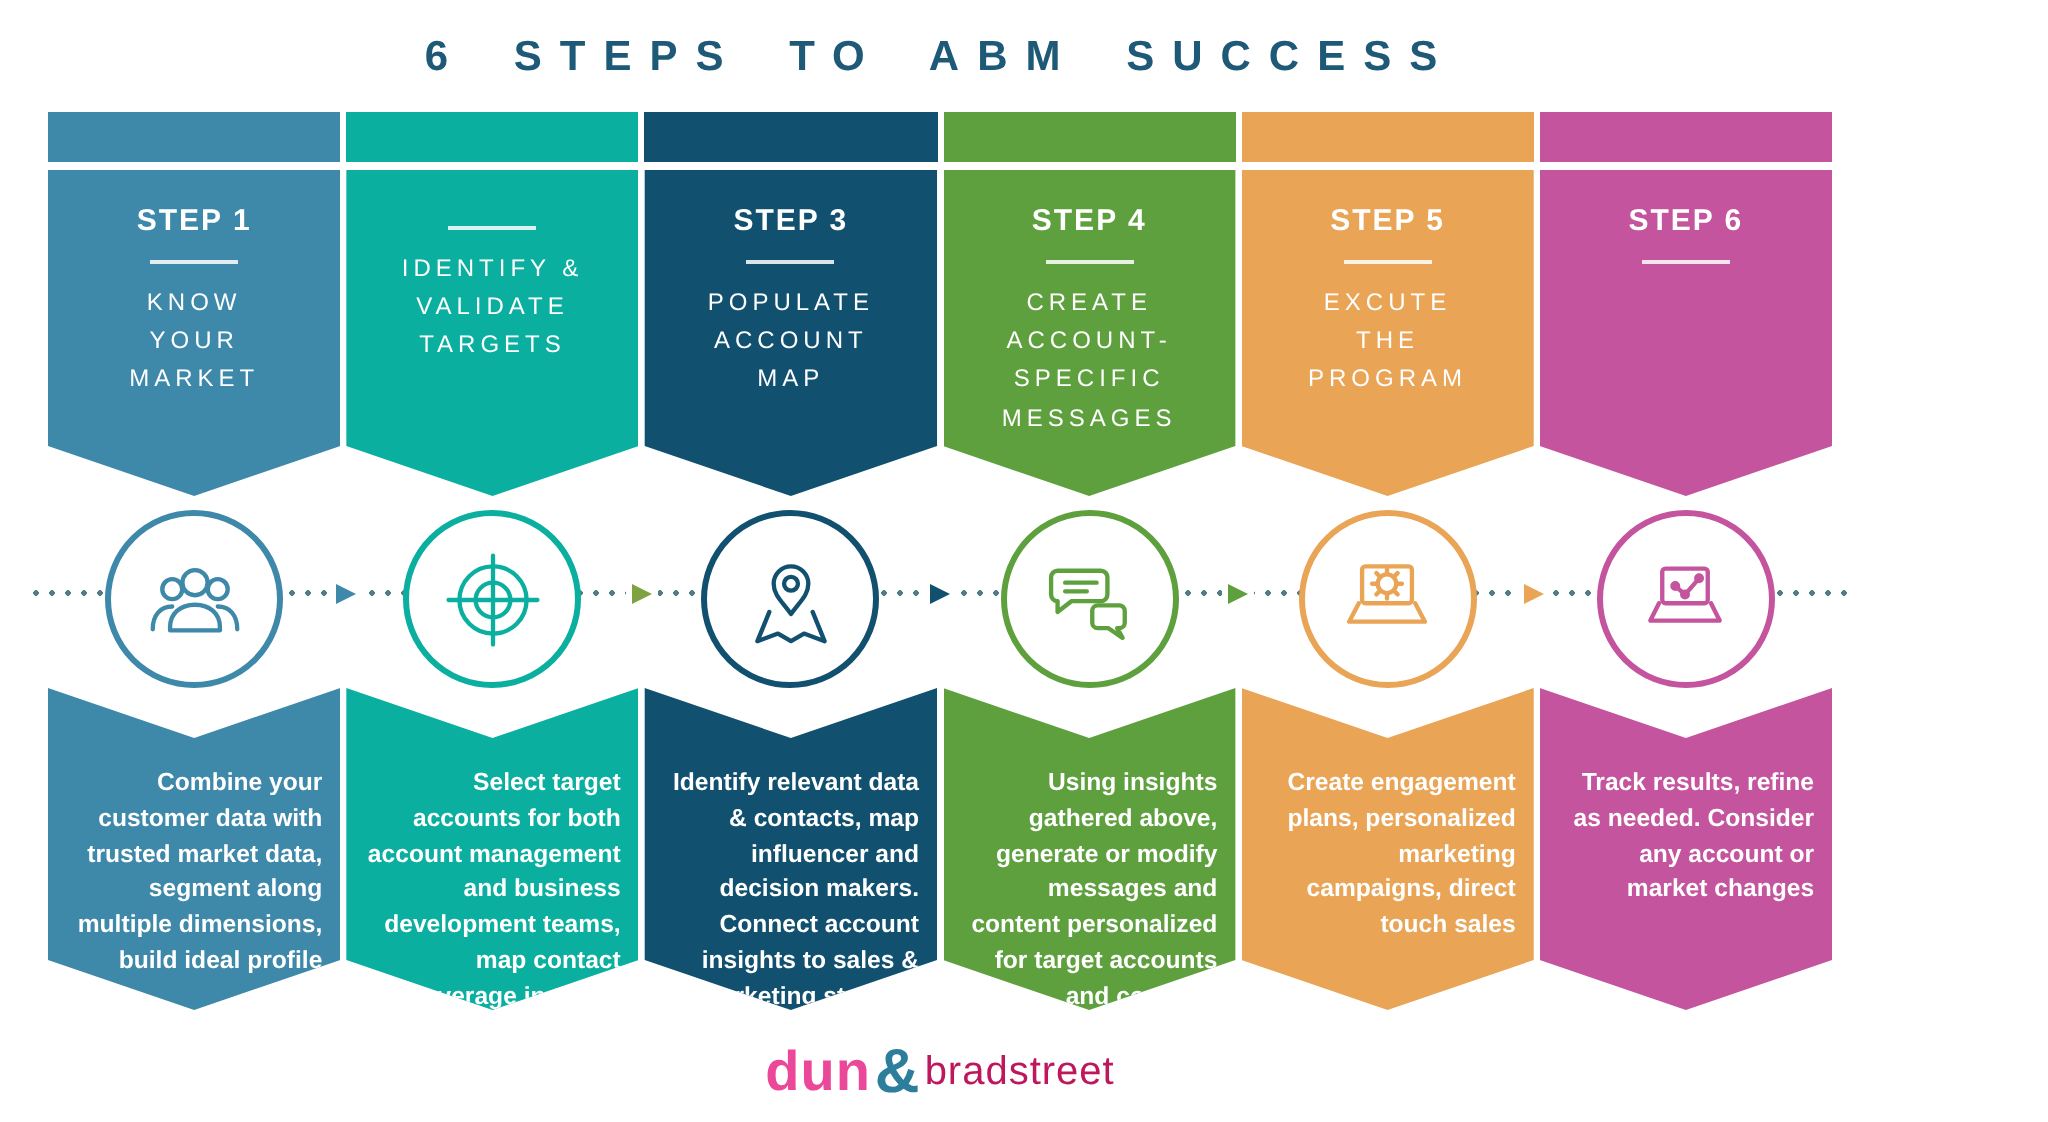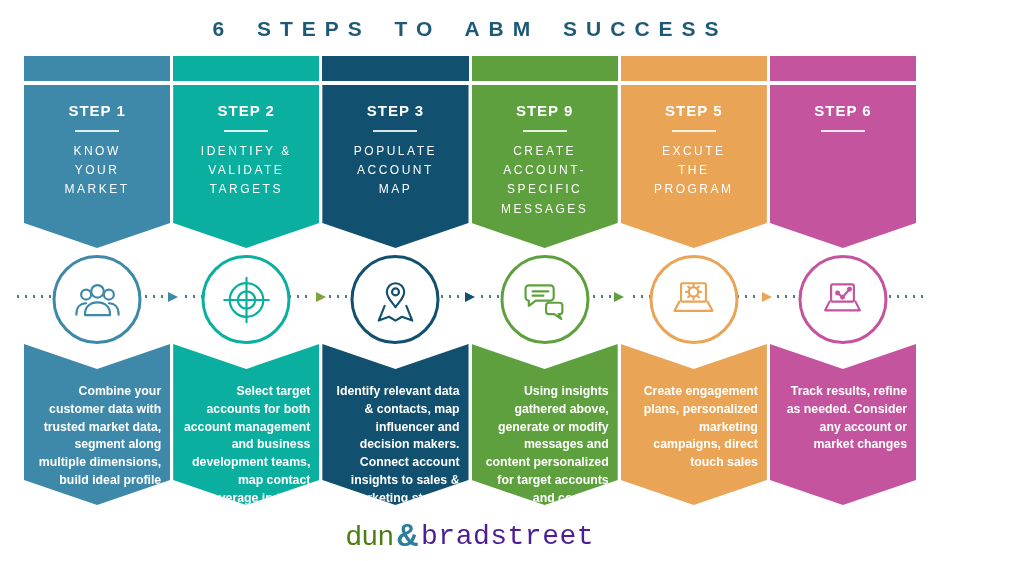--- a/index.html
+++ b/index.html
@@ -47,23 +47,23 @@
     border-left: 10px solid var(--ac); border-top: 5.5px solid transparent;
     border-bottom: 5.5px solid transparent; }
   .arrow-1 { left: calc(100%*1/6 - 8px); }
   .arrow-2 { left: calc(100%*2/6 - 8px); }
   .arrow-3 { left: calc(100%*3/6 - 8px); }
   .arrow-4 { left: calc(100%*4/6 - 8px); }
   .arrow-5 { left: calc(100%*5/6 - 8px); }
 
   .logo { position: absolute; left: 0; right: 0; top: 516px; height: 40px;
     display: flex; align-items: center; justify-content: center; letter-spacing: .5px; }
-  .logo .dun { color: #4d7c0f; font-size: 28px; }
+  .logo .dun { color: #ec4899; font-size: 28px; font-weight: bold; }
   .logo .amp { color: #2C7E9C; font-size: 31px; margin: 0 2px; font-weight: 600; }
-  .logo .brad { color: #4c1d95; font-size: 28px; font-family: Liberation Mono, monospace; }
+  .logo .brad { color: #be185d; font-size: 20px; }
 </style>
 </head>
 <body>
 
 <div class="page">
 
   <div class="title">6 STEPS TO ABM SUCCESS</div>
 
   <div class="strip">
     <div class="connector"></div>
@@ -97,21 +97,20 @@
           </div>
         </div>
         <div class="desc">
           <p>Combine your customer data with trusted market data, segment along multiple dimensions, build ideal profile</p>
         </div>
       </div>
 
       <div class="col" style="--c: #0BAF9F;">
         <div class="topbar"></div>
         <div class="banner">
-          <div class="step-label">STEP 2</div>
           <div class="divider"></div>
           <div class="heading">IDENTIFY &amp;
 VALIDATE
 TARGETS</div>
         </div>
         <div class="icon-zone">
           <div class="circle">
             <svg viewBox="0 0 48 48">
               <circle cx="24" cy="24" r="15.5"></circle>
               <circle cx="24" cy="24" r="8"></circle>
@@ -143,21 +142,21 @@
           </div>
         </div>
         <div class="desc">
           <p>Identify relevant data &amp; contacts, map influencer and decision makers. Connect account insights to sales &amp; marketing strategy</p>
         </div>
       </div>
 
       <div class="col" style="--c: #5EA03E;">
         <div class="topbar"></div>
         <div class="banner">
-          <div class="step-label">STEP 9</div>
+          <div class="step-label">STEP 4</div>
           <div class="divider"></div>
           <div class="heading">CREATE
 ACCOUNT-
 SPECIFIC
 MESSAGES</div>
         </div>
         <div class="icon-zone">
           <div class="circle">
             <svg viewBox="0 0 48 48">
               <path d="M9.5 10.5h20a3 3 0 0 1 3 3v8a3 3 0 0 1-3 3H16l-6.5 5v-5h0a3 3 0 0 1-3-3v-8a3 3 0 0 1 3-3z"></path>

